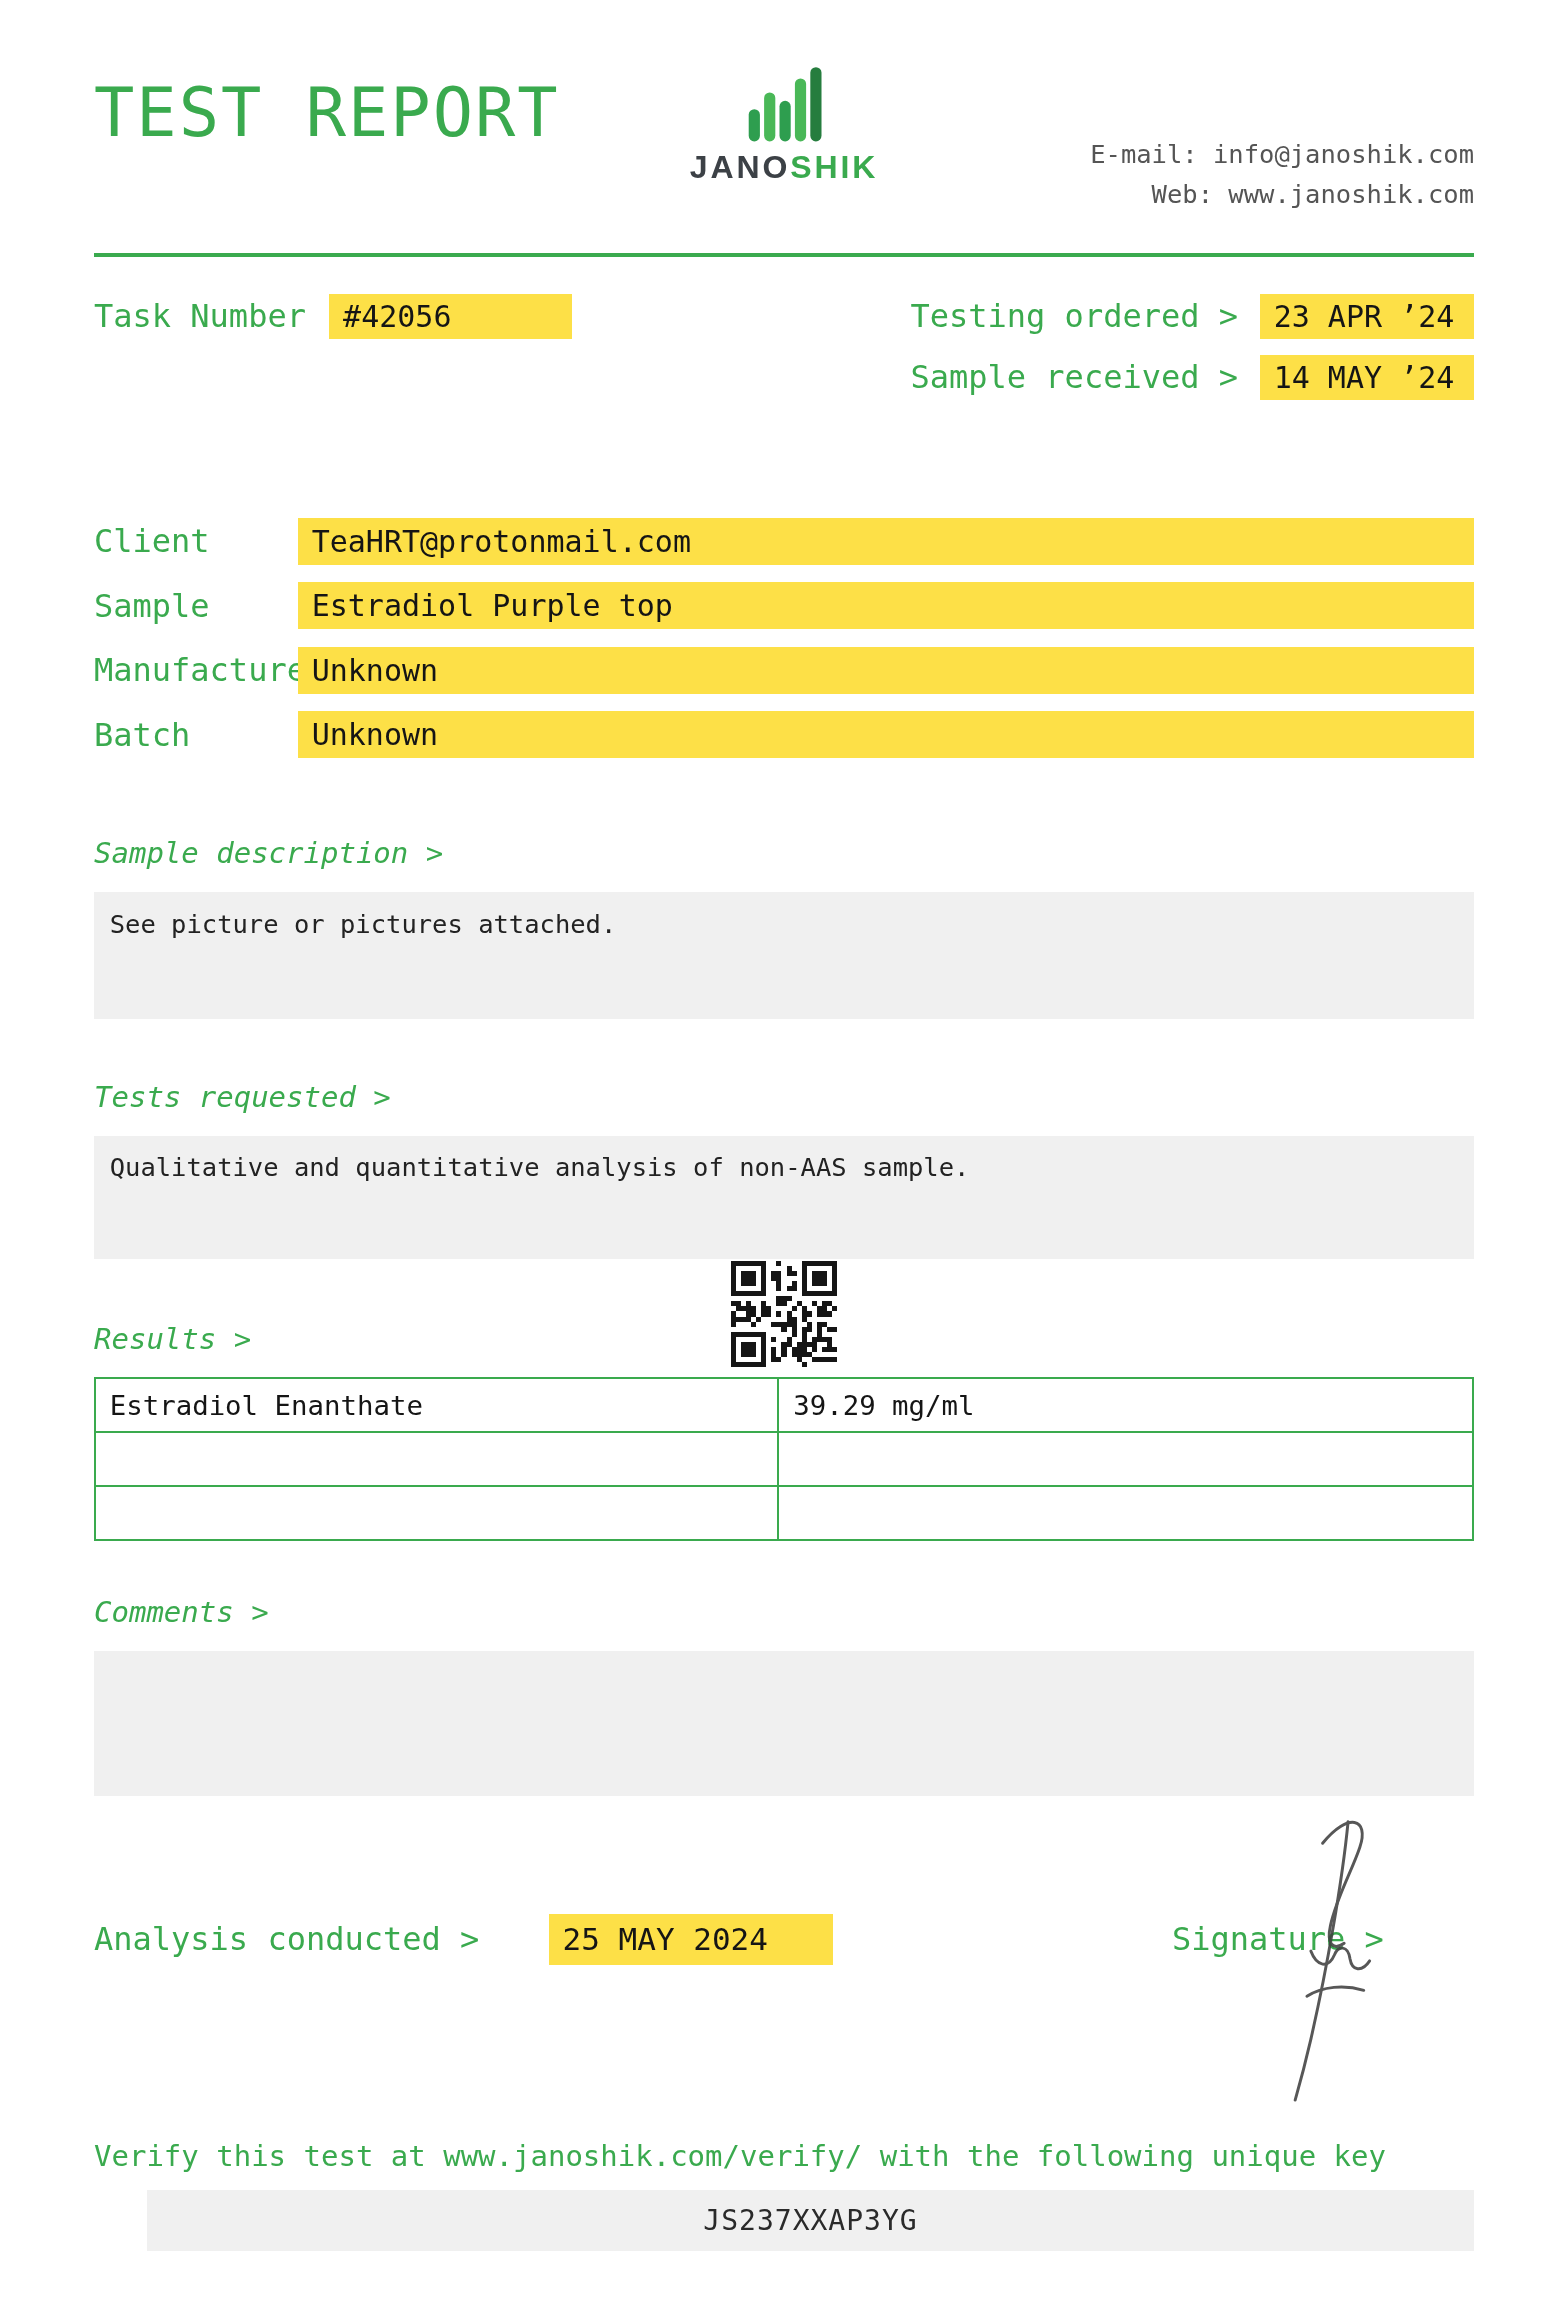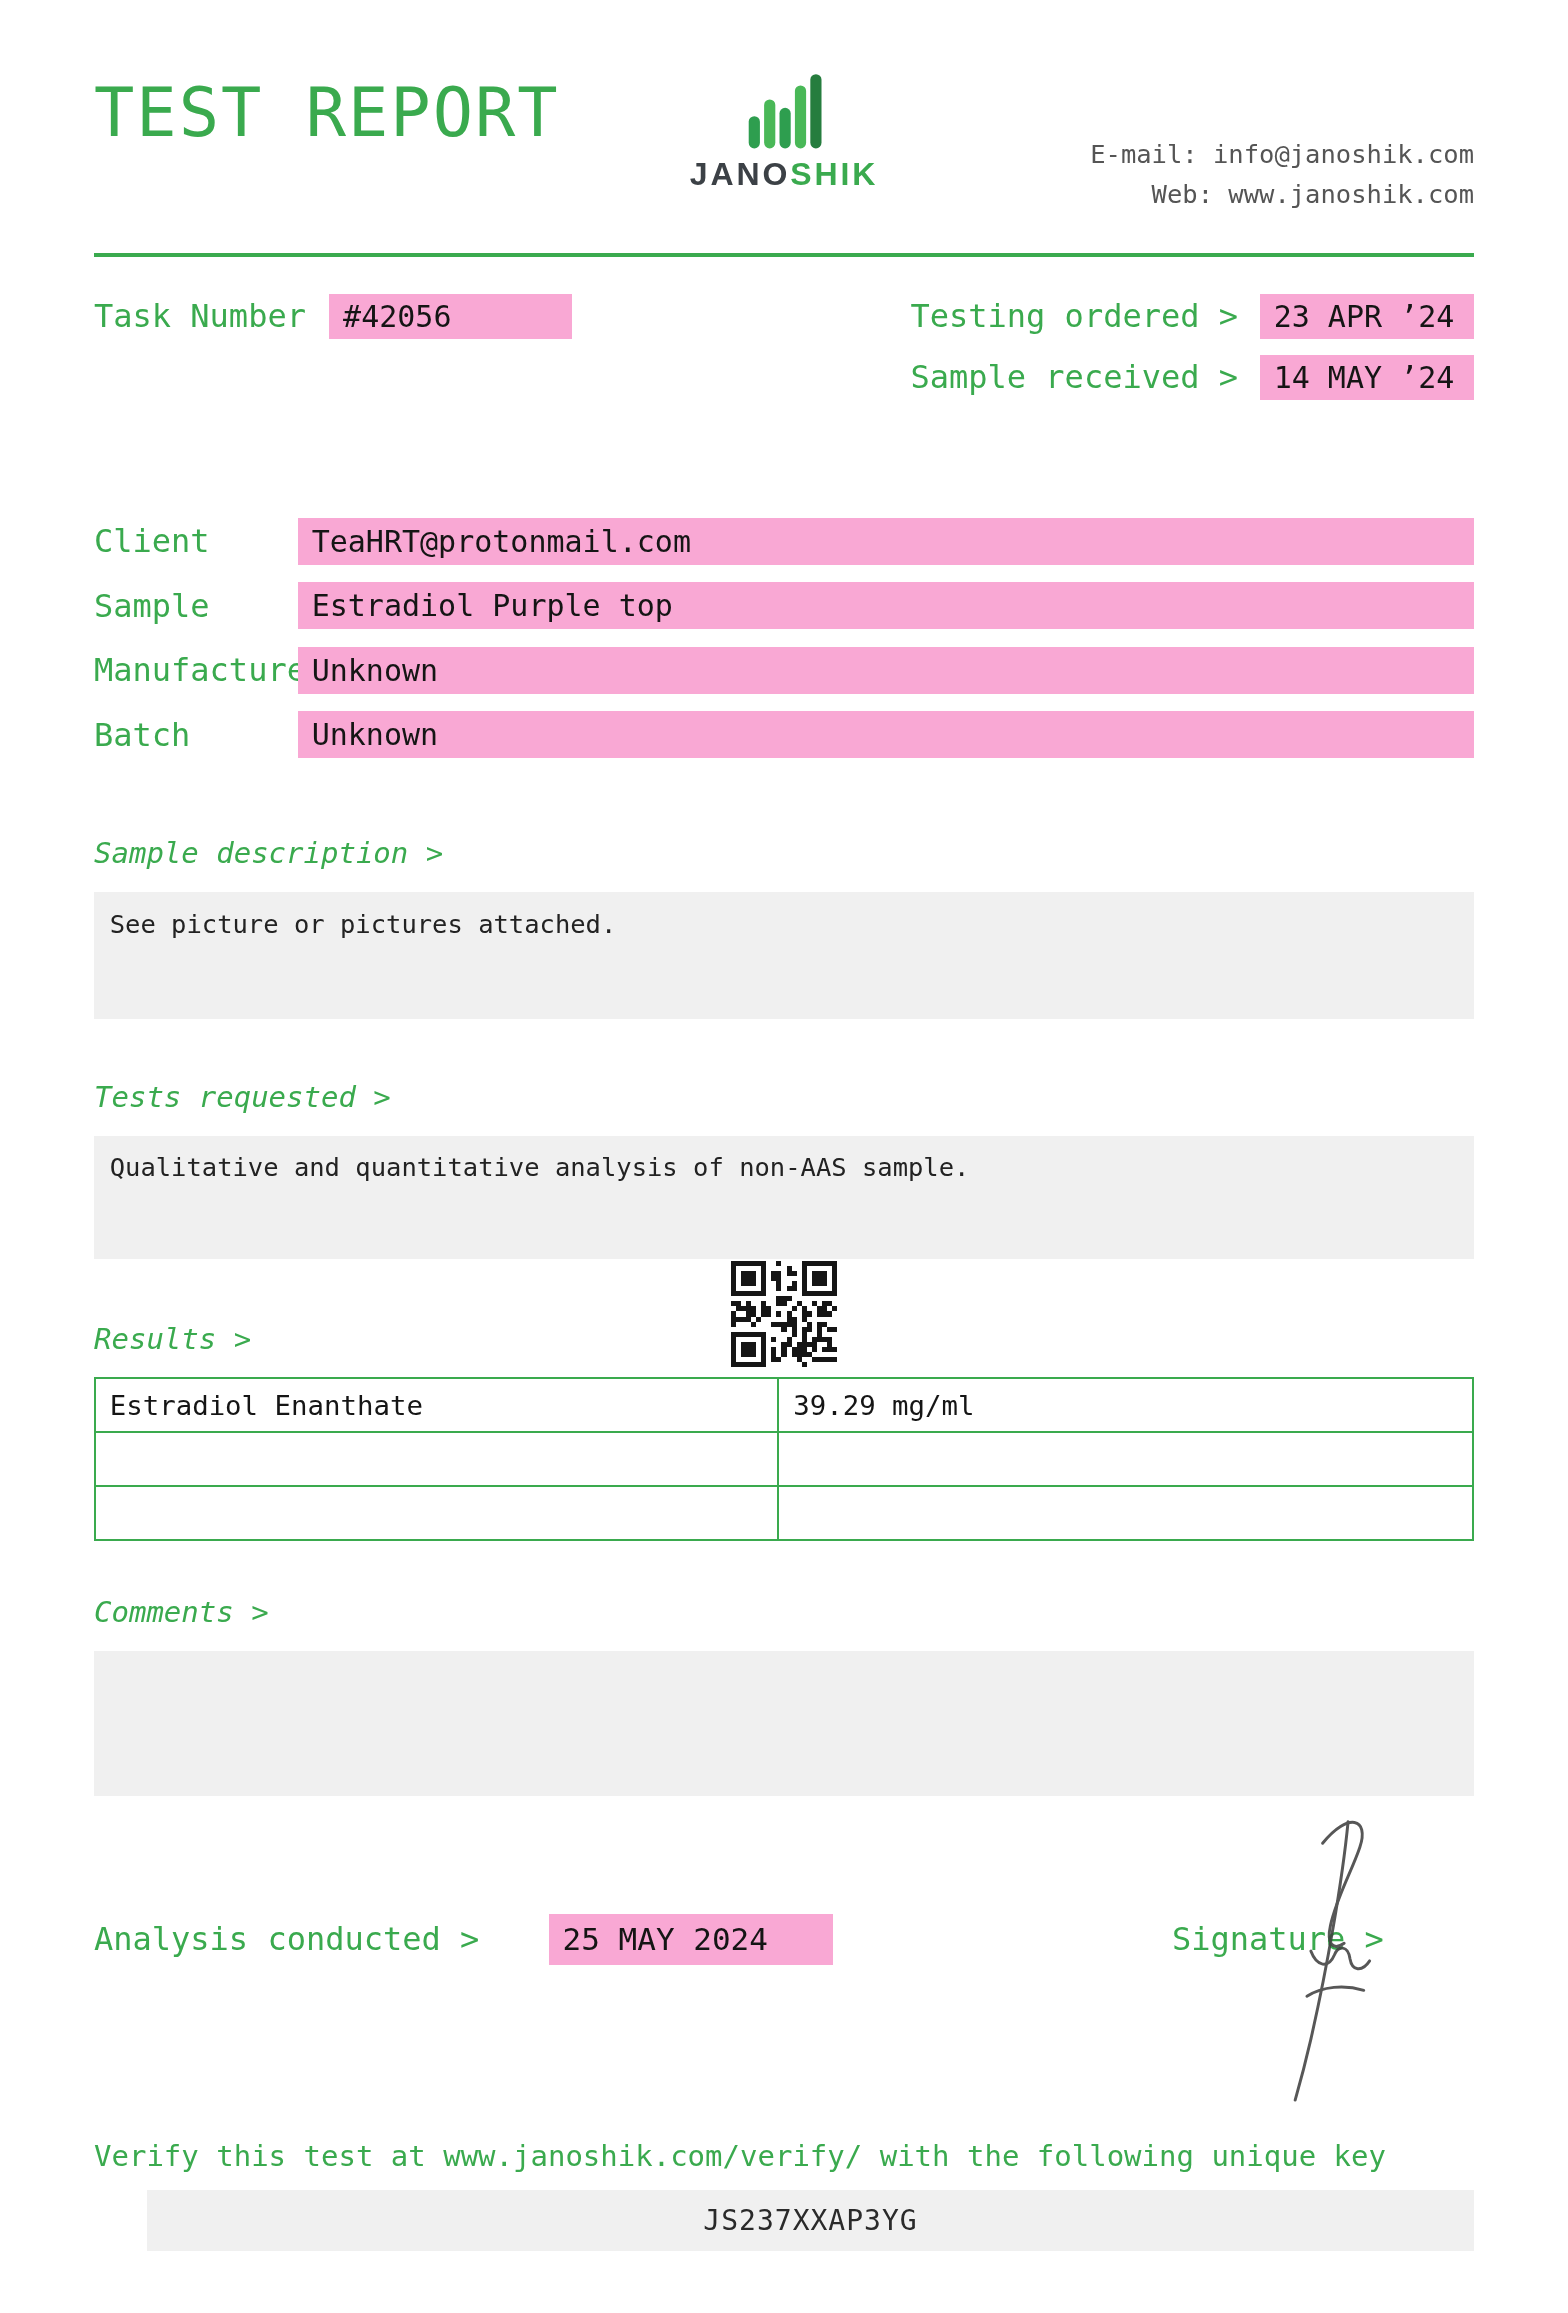--- a/index.html
+++ b/index.html
@@ -14,41 +14,41 @@
   .page { position: relative; width: 1568px; height: 2313px; }
 
   
   .header { position: relative; height: 253px; }
   .title {
     position: absolute; left: 94px; top: 74px;
     font-size: 67px; font-weight: 400; letter-spacing: 2px;
     color: #3aaa4e; white-space: nowrap;
   }
   .logo {
-    position: absolute; left: 784px; top: 70px;
+    position: absolute; left: 784px; top: 63px;
     transform: translateX(-50%); text-align: right;
   }
   .logo svg { width: 84px; height: 84px; display: block; margin: 0 auto 2px; }
   .logo-text {
     font-family: "Liberation Sans", sans-serif;
     font-size: 32px; font-weight: 700; letter-spacing: 2.9px; white-space: nowrap;
   }
   .logo-dark { color: #3c4146; }
   .logo-green { color: #3aaa4e; }
   .contact {
     position: absolute; right: 94px; top: 135px;
     text-align: right; font-size: 25.5px; color: #555; line-height: 1.55;
     white-space: nowrap;
   }
   .rule { height: 3.9px; margin: 0 94px; background: #3aaa4e; }
 
   
   .label { color: #3aaa4e; font-size: 32px; white-space: nowrap; }
   .value-box {
-    background: #f9a8d4; font-size: 30px; color: #151515;
+    background: #fde047; font-size: 30px; color: #151515;
     height: 45px; line-height: 45px; padding: 0 13.7px;
     white-space: nowrap; overflow: hidden;
   }
   .section-heading { color: #3aaa4e; font-size: 29px; font-style: italic; }
   .text-box {
     margin-top: 21.6px; background: #f0f0f0;
     font-size: 25.5px; color: #222; padding: 13.7px 15.7px; line-height: 1.45;
   }
 
   

